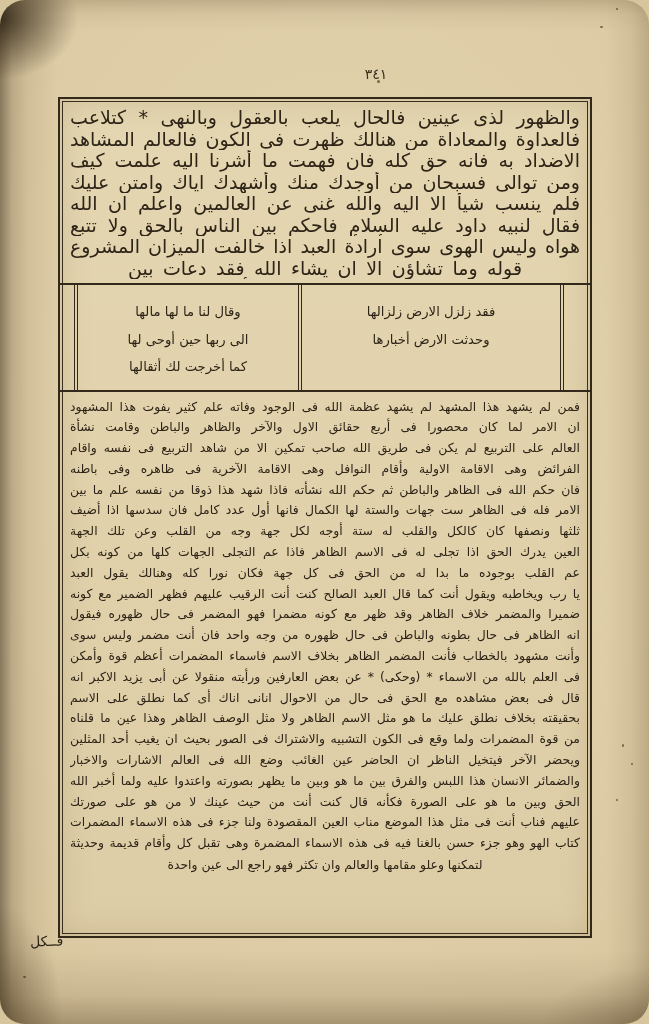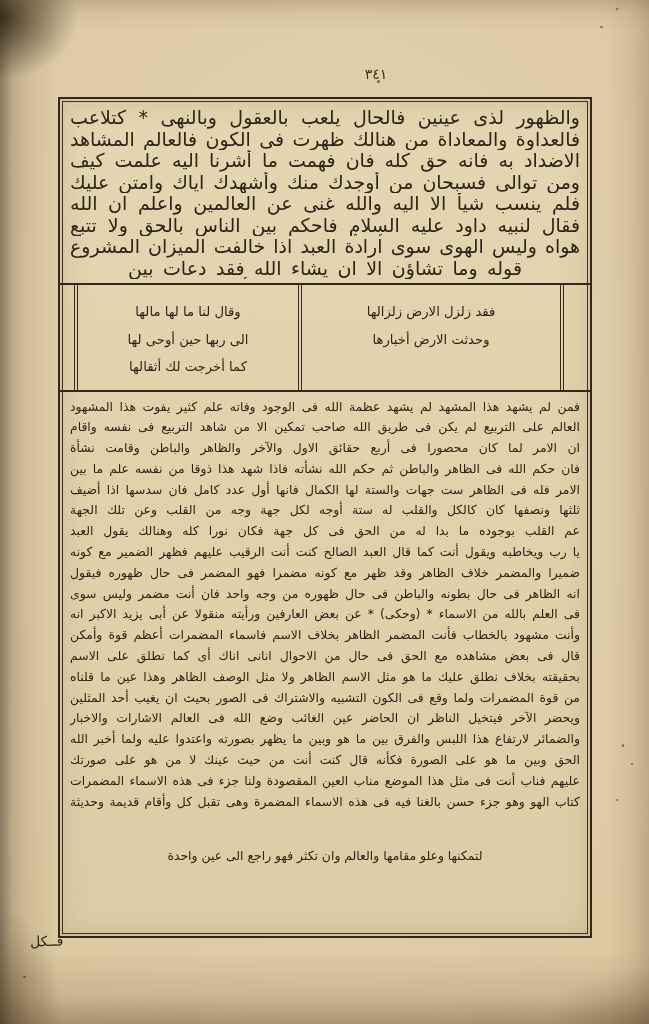--- a/index.html
+++ b/index.html
@@ -11,20 +11,21 @@
     position:absolute;inset:0;
     background:
       radial-gradient(ellipse 120px 95px at 0px 18px, rgba(38,27,13,.80), rgba(38,27,13,0) 65%),
       radial-gradient(ellipse 90px 170px at 0px 1024px, rgba(60,44,22,.45), rgba(60,44,22,0) 70%),
       radial-gradient(ellipse 150px 80px at 649px 1024px, rgba(70,54,30,.30), rgba(70,54,30,0) 70%),
       linear-gradient(90deg, rgba(52,38,20,.50) 0px, rgba(92,72,44,.26) 12px, rgba(120,98,62,.12) 28px, rgba(120,98,62,0) 58px),
       linear-gradient(270deg, rgba(106,86,52,.28) 0px, rgba(106,86,52,.10) 18px, rgba(106,86,52,0) 44px),
       linear-gradient(0deg, rgba(86,66,36,.40) 0px, rgba(86,66,36,.14) 28px, rgba(86,66,36,0) 74px),
       linear-gradient(180deg, rgba(96,76,46,.24) 0px, rgba(96,76,46,.07) 14px, rgba(96,76,46,0) 32px),
       radial-gradient(ellipse 130% 120% at 52% 42%, #e4d6b1 0%, #dbc9a2 55%, #c9b489 100%);
+    border-radius: 25px;
   }
   .page-number{
     position:absolute;left:344px;top:66px;width:64px;text-align:center;
     font-size:14px;letter-spacing:7px;color:#3a2f1f;
   }
   .frame{
     position:absolute;left:58px;top:97px;width:534px;height:841px;box-sizing:border-box;
     border:2.5px solid #33291a;
     background:linear-gradient(180deg,#e4d6b1,#ddcda6);
     box-shadow:inset 0 0 30px rgba(125,100,60,.22);
@@ -36,21 +37,21 @@
   }
   .t-line{
     text-align:justify;text-align-last:justify;overflow:hidden;word-spacing:1px;
   }
   .op-line{font-size:19px;height:21.5px;line-height:21.5px}
   .opening .op-line:last-child{text-align-last:center;padding:0 58px}
   .mn-line{font-size:12.4px;height:20.8px;line-height:20.8px}
   .main{margin-top:4px}
   .last-line{
     font-size:12.4px;height:21px;line-height:21px;
-    text-align:center;text-align-last:center;padding:0 62px;overflow:hidden;margin-top:33px;
+    text-align:center;text-align-last:center;padding:0 62px;overflow:hidden;
   }
   .verse-section{
     margin:4px -10px 5px;display:flex;direction:rtl;
     border-top:2px solid #33291a;border-bottom:2px solid #33291a;
   }
   .vrule{
     width:4px;box-sizing:border-box;
     border-right:1.2px solid #33291a;border-left:1.2px solid #33291a;
   }
   .vrule.first{margin-right:26px}
@@ -102,36 +103,38 @@
         <div class="verse-col left">
             <div class="verse-line">وقال لنا ما لها مالها</div>
             <div class="verse-line">الى ربها حين أوحى لها</div>
             <div class="verse-line">كما أخرجت لك أثقالها</div>
           </div>
         <div class="vrule"></div>
       </div>
 
       <div class="main">
           <div class="t-line mn-line">فمن لم يشهد هذا المشهد لم يشهد عظمة الله فى الوجود وفاته علم كثير يفوت هذا المشهود واعلم</div>
+          <div class="t-line mn-line">ان الامر لما كان محصورا فى أربع حقائق الاول والآخر والظاهر والباطن وقامت نشأة</div>
           <div class="t-line mn-line">العالم على التربيع لم يكن فى طريق الله صاحب تمكين الا من شاهد التربيع فى نفسه واقام</div>
-          <div class="t-line mn-line">ان الامر لما كان محصورا فى أربع حقائق الاول والآخر والظاهر والباطن وقامت نشأة</div>
+          <div class="t-line mn-line">الفرائض وهى الاقامة الاولية وأقام النوافل وهى الاقامة الآخرية فى ظاهره وفى باطنه</div>
           <div class="t-line mn-line">فان حكم الله فى الظاهر والباطن ثم حكم الله نشأته فاذا شهد هذا ذوقا من نفسه علم ما بين</div>
           <div class="t-line mn-line">الامر فله فى الظاهر ست جهات والستة لها الكمال فانها أول عدد كامل فان سدسها اذا أضيف الى</div>
           <div class="t-line mn-line">ثلثها ونصفها كان كالكل والقلب له ستة أوجه لكل جهة وجه من القلب وعن تلك الجهة</div>
+          <div class="t-line mn-line">العين يدرك الحق اذا تجلى له فى الاسم الظاهر فاذا عم التجلى الجهات كلها من كونه بكل</div>
           <div class="t-line mn-line">عم القلب بوجوده ما بدا له من الحق فى كل جهة فكان نورا كله وهنالك يقول العبد</div>
           <div class="t-line mn-line">يا رب ويخاطبه ويقول أنت كما قال العبد الصالح كنت أنت الرقيب عليهم فظهر الضمير مع كونه</div>
           <div class="t-line mn-line">ضميرا والمضمر خلاف الظاهر وقد ظهر مع كونه مضمرا فهو المضمر فى حال ظهوره فيقول</div>
           <div class="t-line mn-line">انه الظاهر فى حال بطونه والباطن فى حال ظهوره من وجه واحد فان أنت مضمر وليس سوى</div>
+          <div class="t-line mn-line">وأنت مشهود بالخطاب فأنت المضمر الظاهر بخلاف الاسم فاسماء المضمرات أعظم قوة وأمكن</div>
           <div class="t-line mn-line">فى العلم بالله من الاسماء * (وحكى) * عن بعض العارفين ورأيته منقولا عن أبى يزيد الاكبر انه</div>
-          <div class="t-line mn-line">وأنت مشهود بالخطاب فأنت المضمر الظاهر بخلاف الاسم فاسماء المضمرات أعظم قوة وأمكن</div>
           <div class="t-line mn-line">قال فى بعض مشاهده مع الحق فى حال من الاحوال انانى اناك أى كما نطلق على الاسم</div>
           <div class="t-line mn-line">بحقيقته بخلاف نطلق عليك ما هو مثل الاسم الظاهر ولا مثل الوصف الظاهر وهذا عين ما قلناه</div>
           <div class="t-line mn-line">من قوة المضمرات ولما وقع فى الكون التشبيه والاشتراك فى الصور بحيث ان يغيب أحد المثلين</div>
           <div class="t-line mn-line">ويحضر الآخر فيتخيل الناظر ان الحاضر عين الغائب وضع الله فى العالم الاشارات والاخبار</div>
-          <div class="t-line mn-line">والضمائر لارتفاع هذا اللبس والفرق بين ما هو وبين ما يظهر بصورته واعتدوا عليه ولما أخبر الله</div>
+          <div class="t-line mn-line">والضمائر الانسان هذا اللبس والفرق بين ما هو وبين ما يظهر بصورته واعتدوا عليه ولما أخبر الله</div>
           <div class="t-line mn-line">الحق وبين ما هو على الصورة فكأنه قال كنت أنت من حيث عينك لا من هو على صورتك</div>
           <div class="t-line mn-line">عليهم فناب أنت فى مثل هذا الموضع مناب العين المقصودة ولنا جزء فى هذه الاسماء المضمرات</div>
           <div class="t-line mn-line">كتاب الهو وهو جزء حسن بالغنا فيه فى هذه الاسماء المضمرة وهى تقبل كل وأقام قديمة وحديثة</div>
         </div>
 
       <div class="last-line">لتمكنها وعلو مقامها والعالم وان تكثر فهو راجع الى عين واحدة</div>
 
     </div>
   </div>
 

